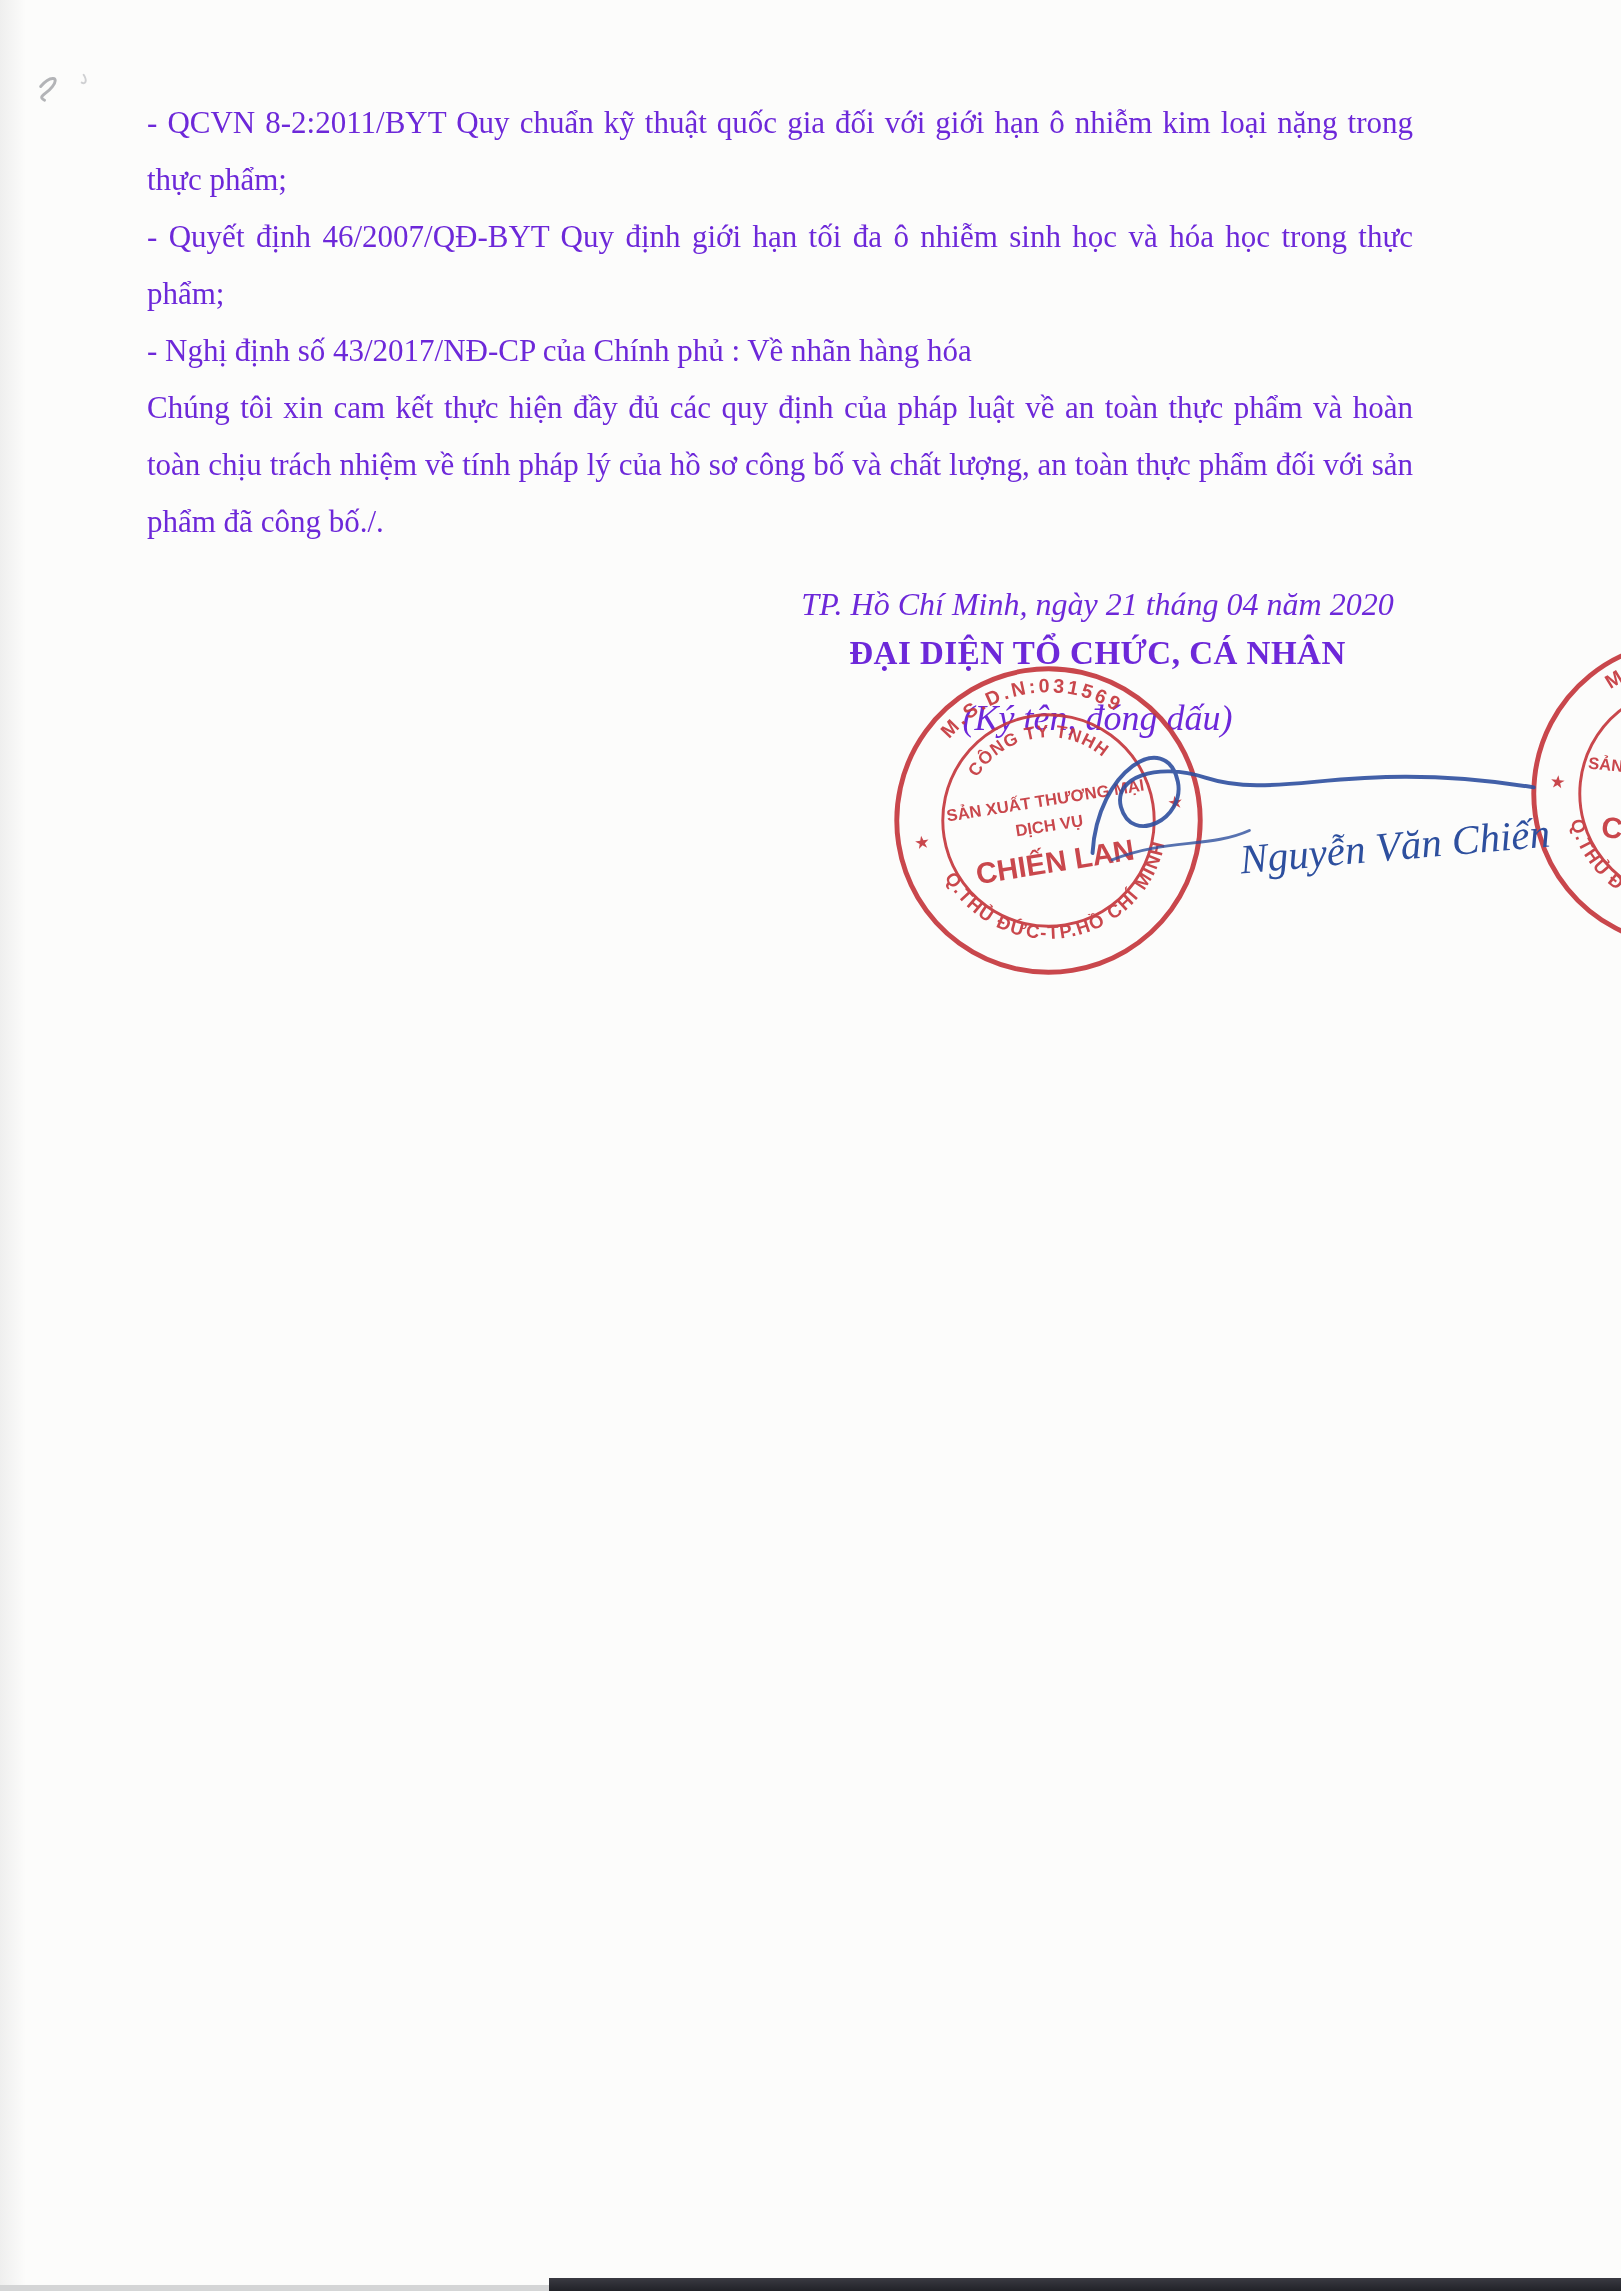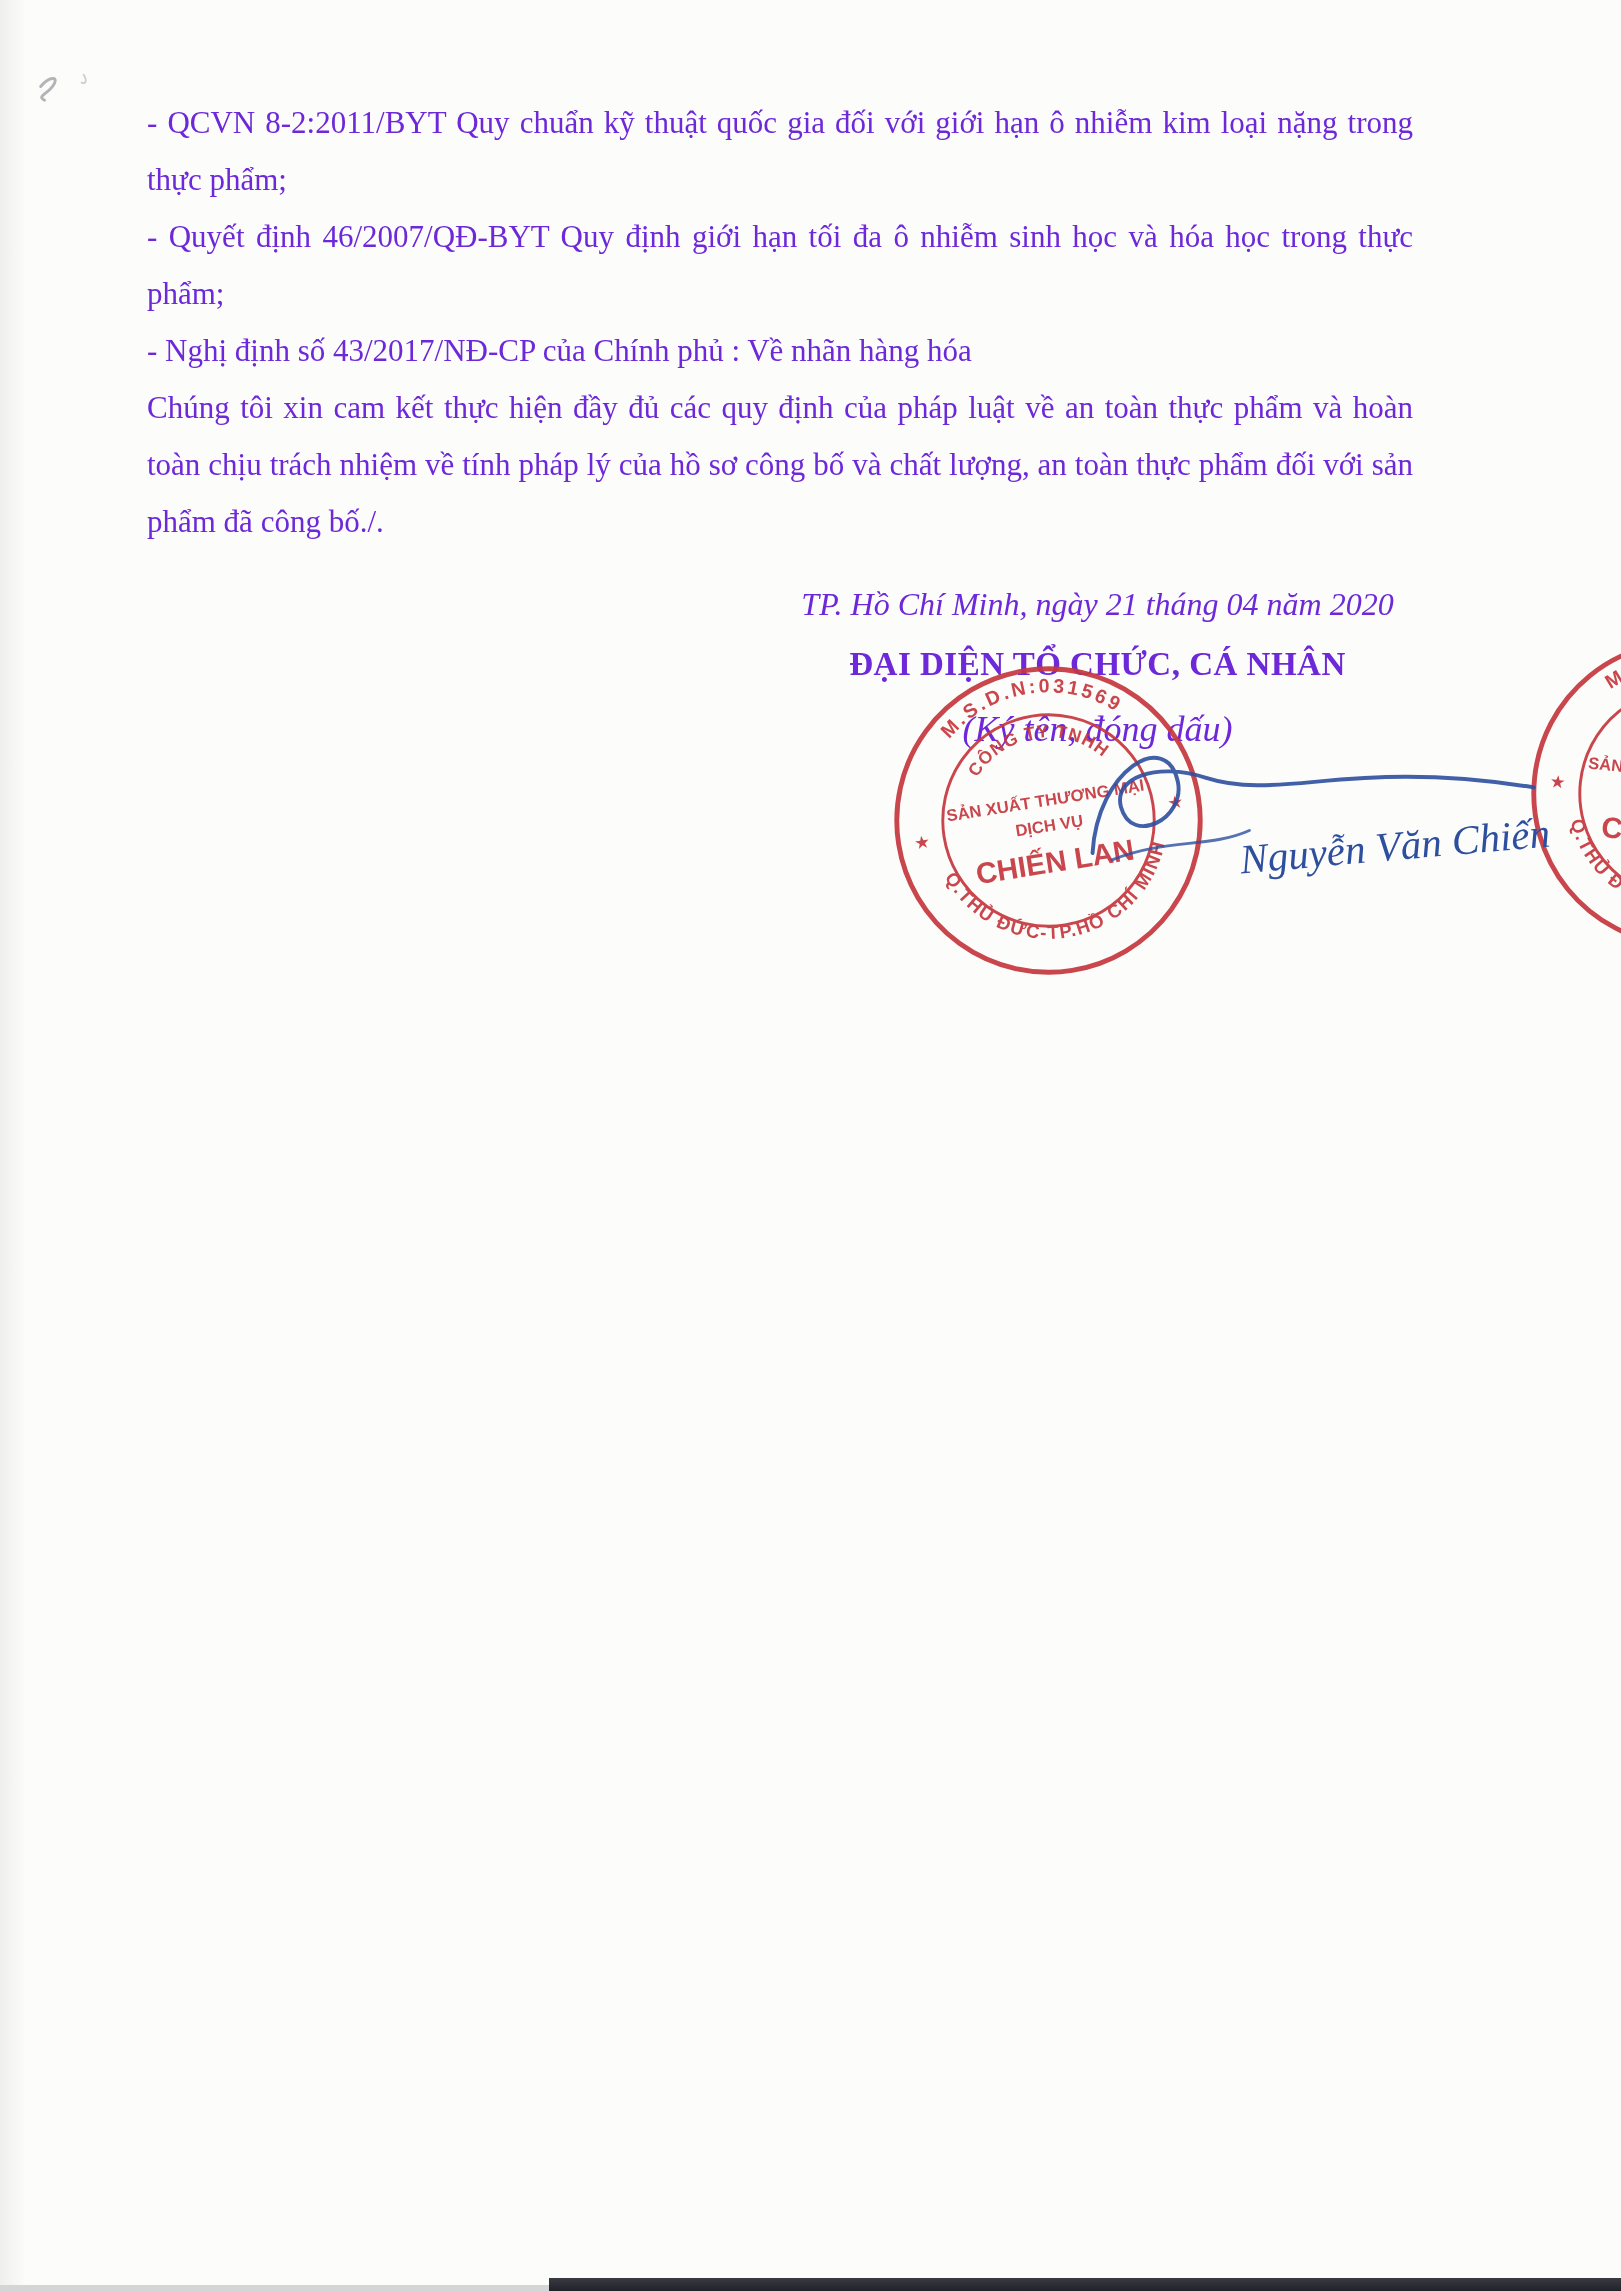--- a/index.html
+++ b/index.html
@@ -21,21 +21,21 @@
   .content{
     position:absolute;left:147px;top:94px;width:1266px;
     font-size:31px;line-height:57px;
     text-align:justify;
   }
   .content p{margin:0;}
   .closing{
     position:absolute;top:586px;left:676px;width:843px;
     text-align:center;
   }
-  .place-date{font-style:italic;font-size:32px;margin-bottom:23px;}
+  .place-date{font-style:italic;font-size:32px;margin-bottom:12px;}
   .sig-title{font-weight:bold;font-size:33px;letter-spacing:0.5px;margin-bottom:25px;}
   .sig-subtitle{font-style:italic;font-size:36px;}
   .stamp{position:absolute;width:323px;height:323px;pointer-events:none;}
   .stamp-main{left:887px;top:659px;transform:rotate(-9deg);opacity:0.92;}
   .stamp-partial{left:1524px;top:632px;transform:rotate(6deg);opacity:0.92;}
   .signature-wrap{position:absolute;left:1019px;top:701px;width:549px;height:206px;pointer-events:none;}
   .pencil-mark{position:absolute;left:27.4px;top:57px;width:82px;height:63px;opacity:0.65;}
   .scan-strip-dark{
     position:absolute;bottom:0;left:549px;right:0;height:13.7px;
     background:linear-gradient(180deg,#3a3a42,#1f2026);

